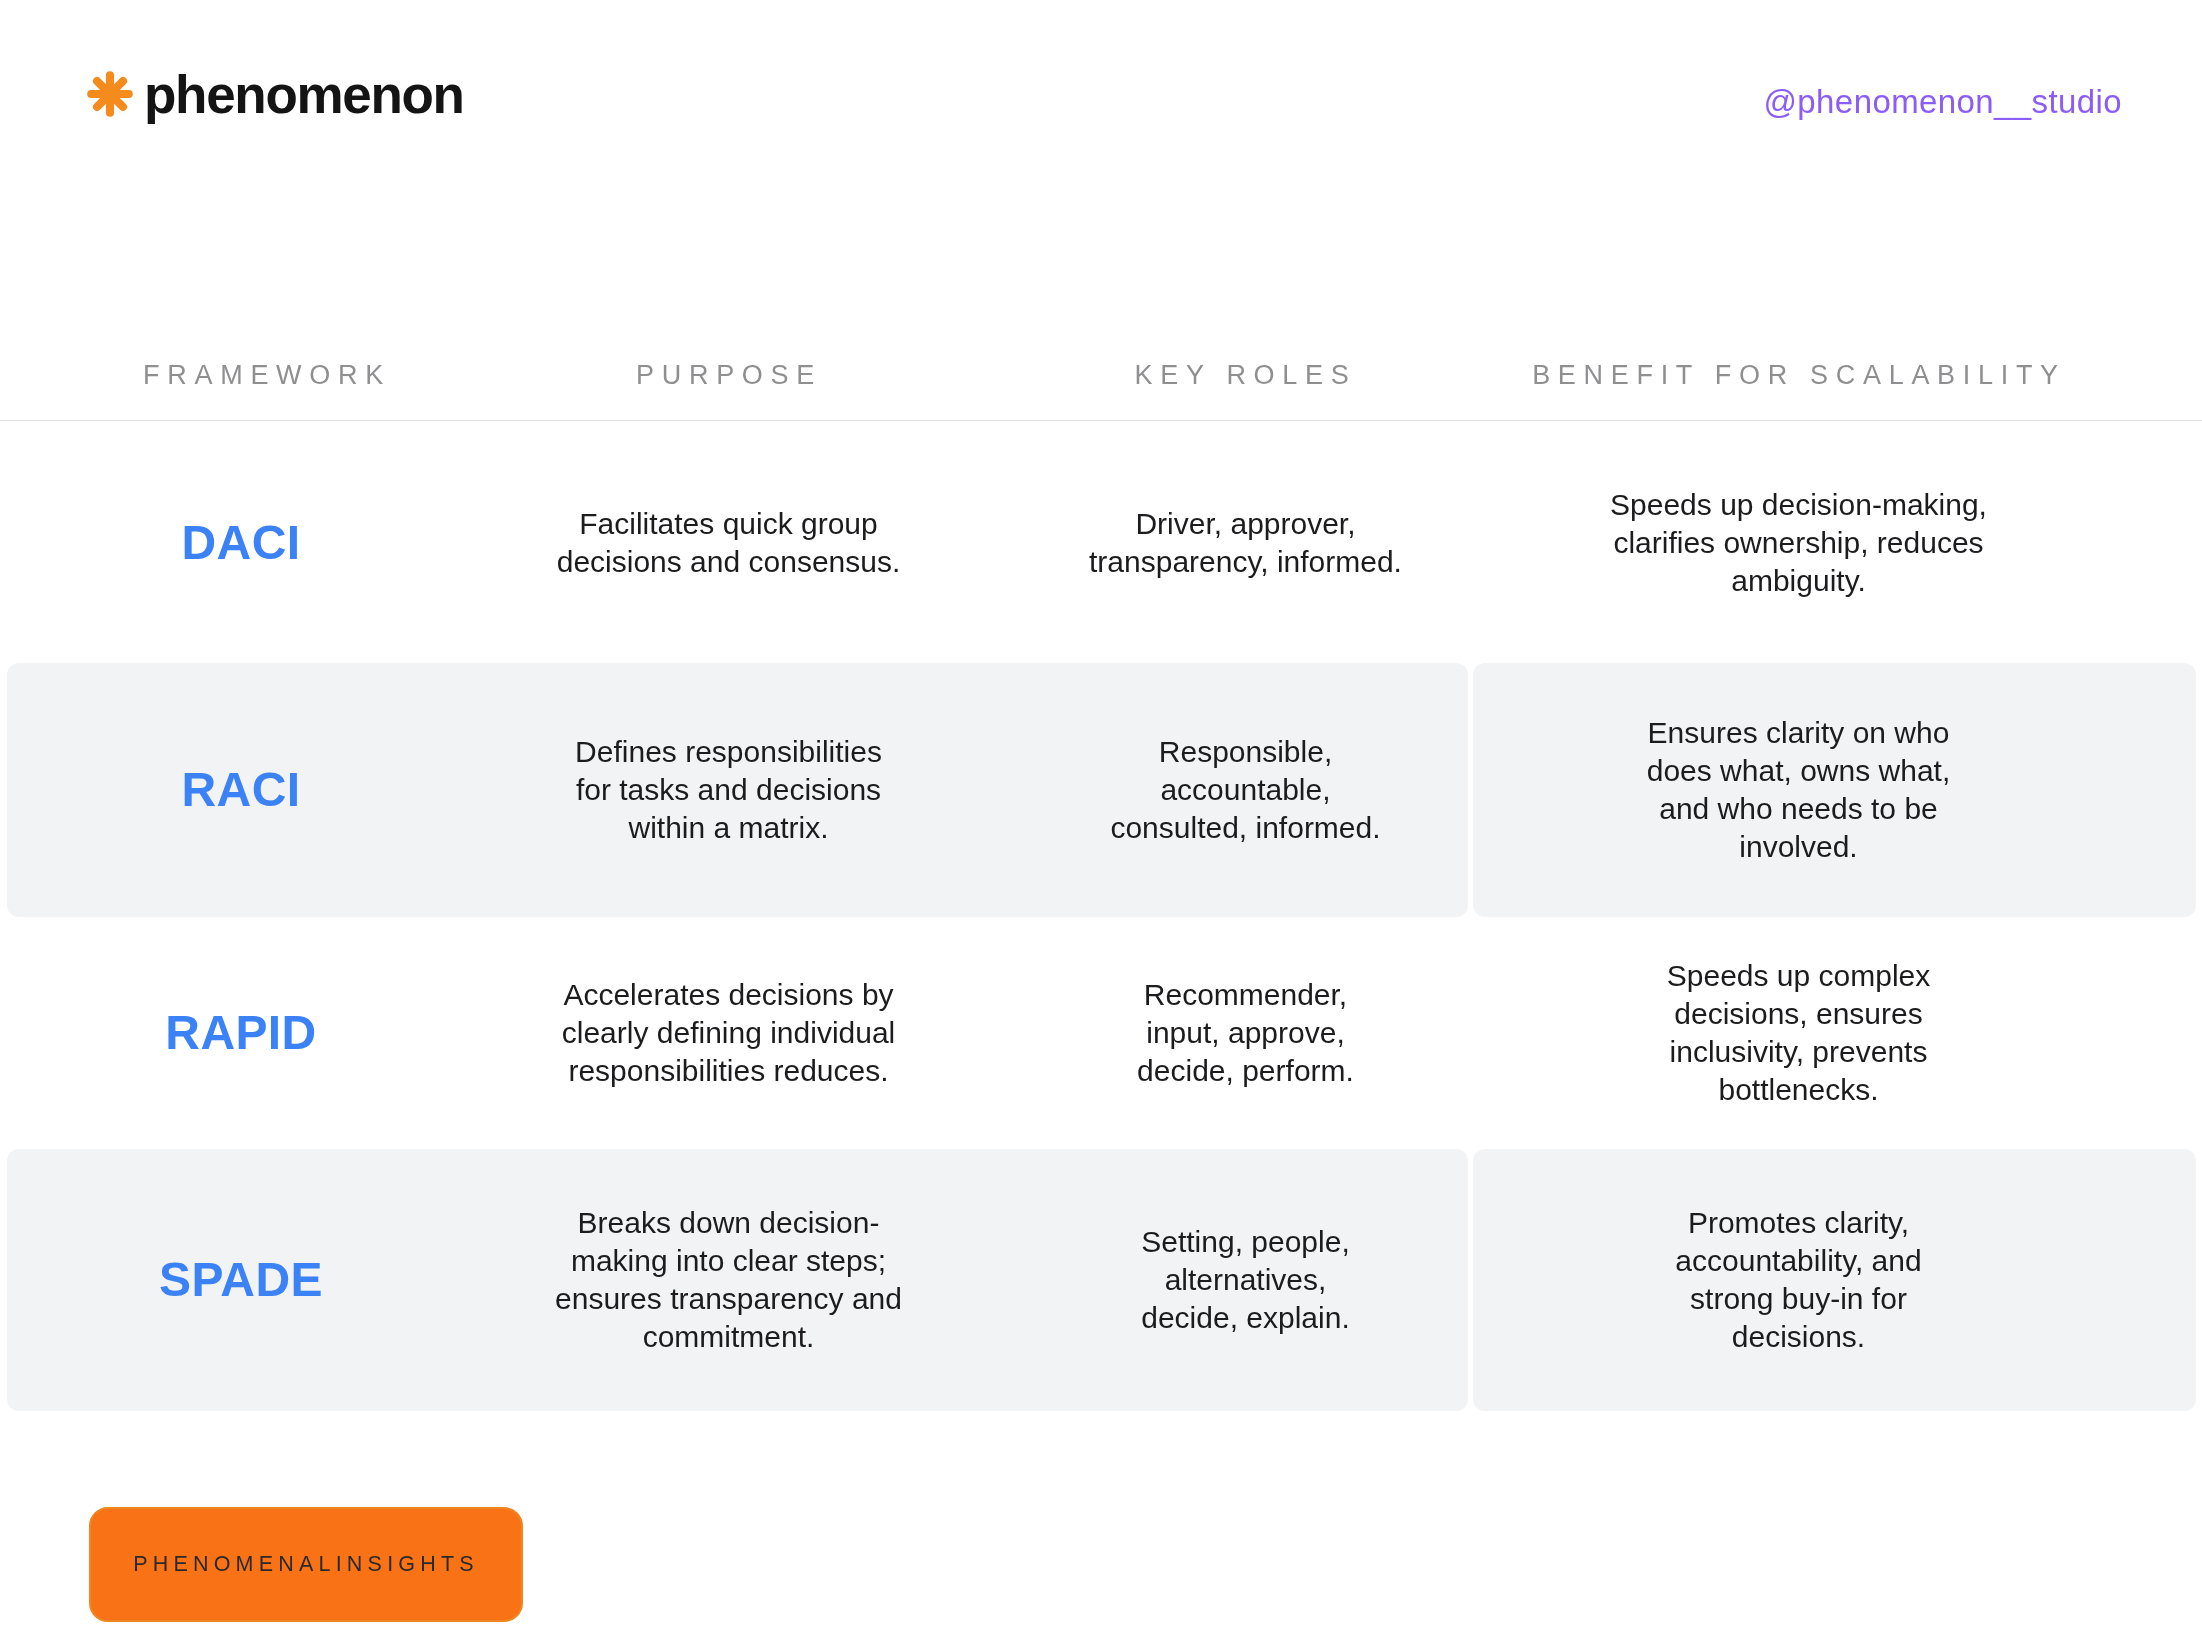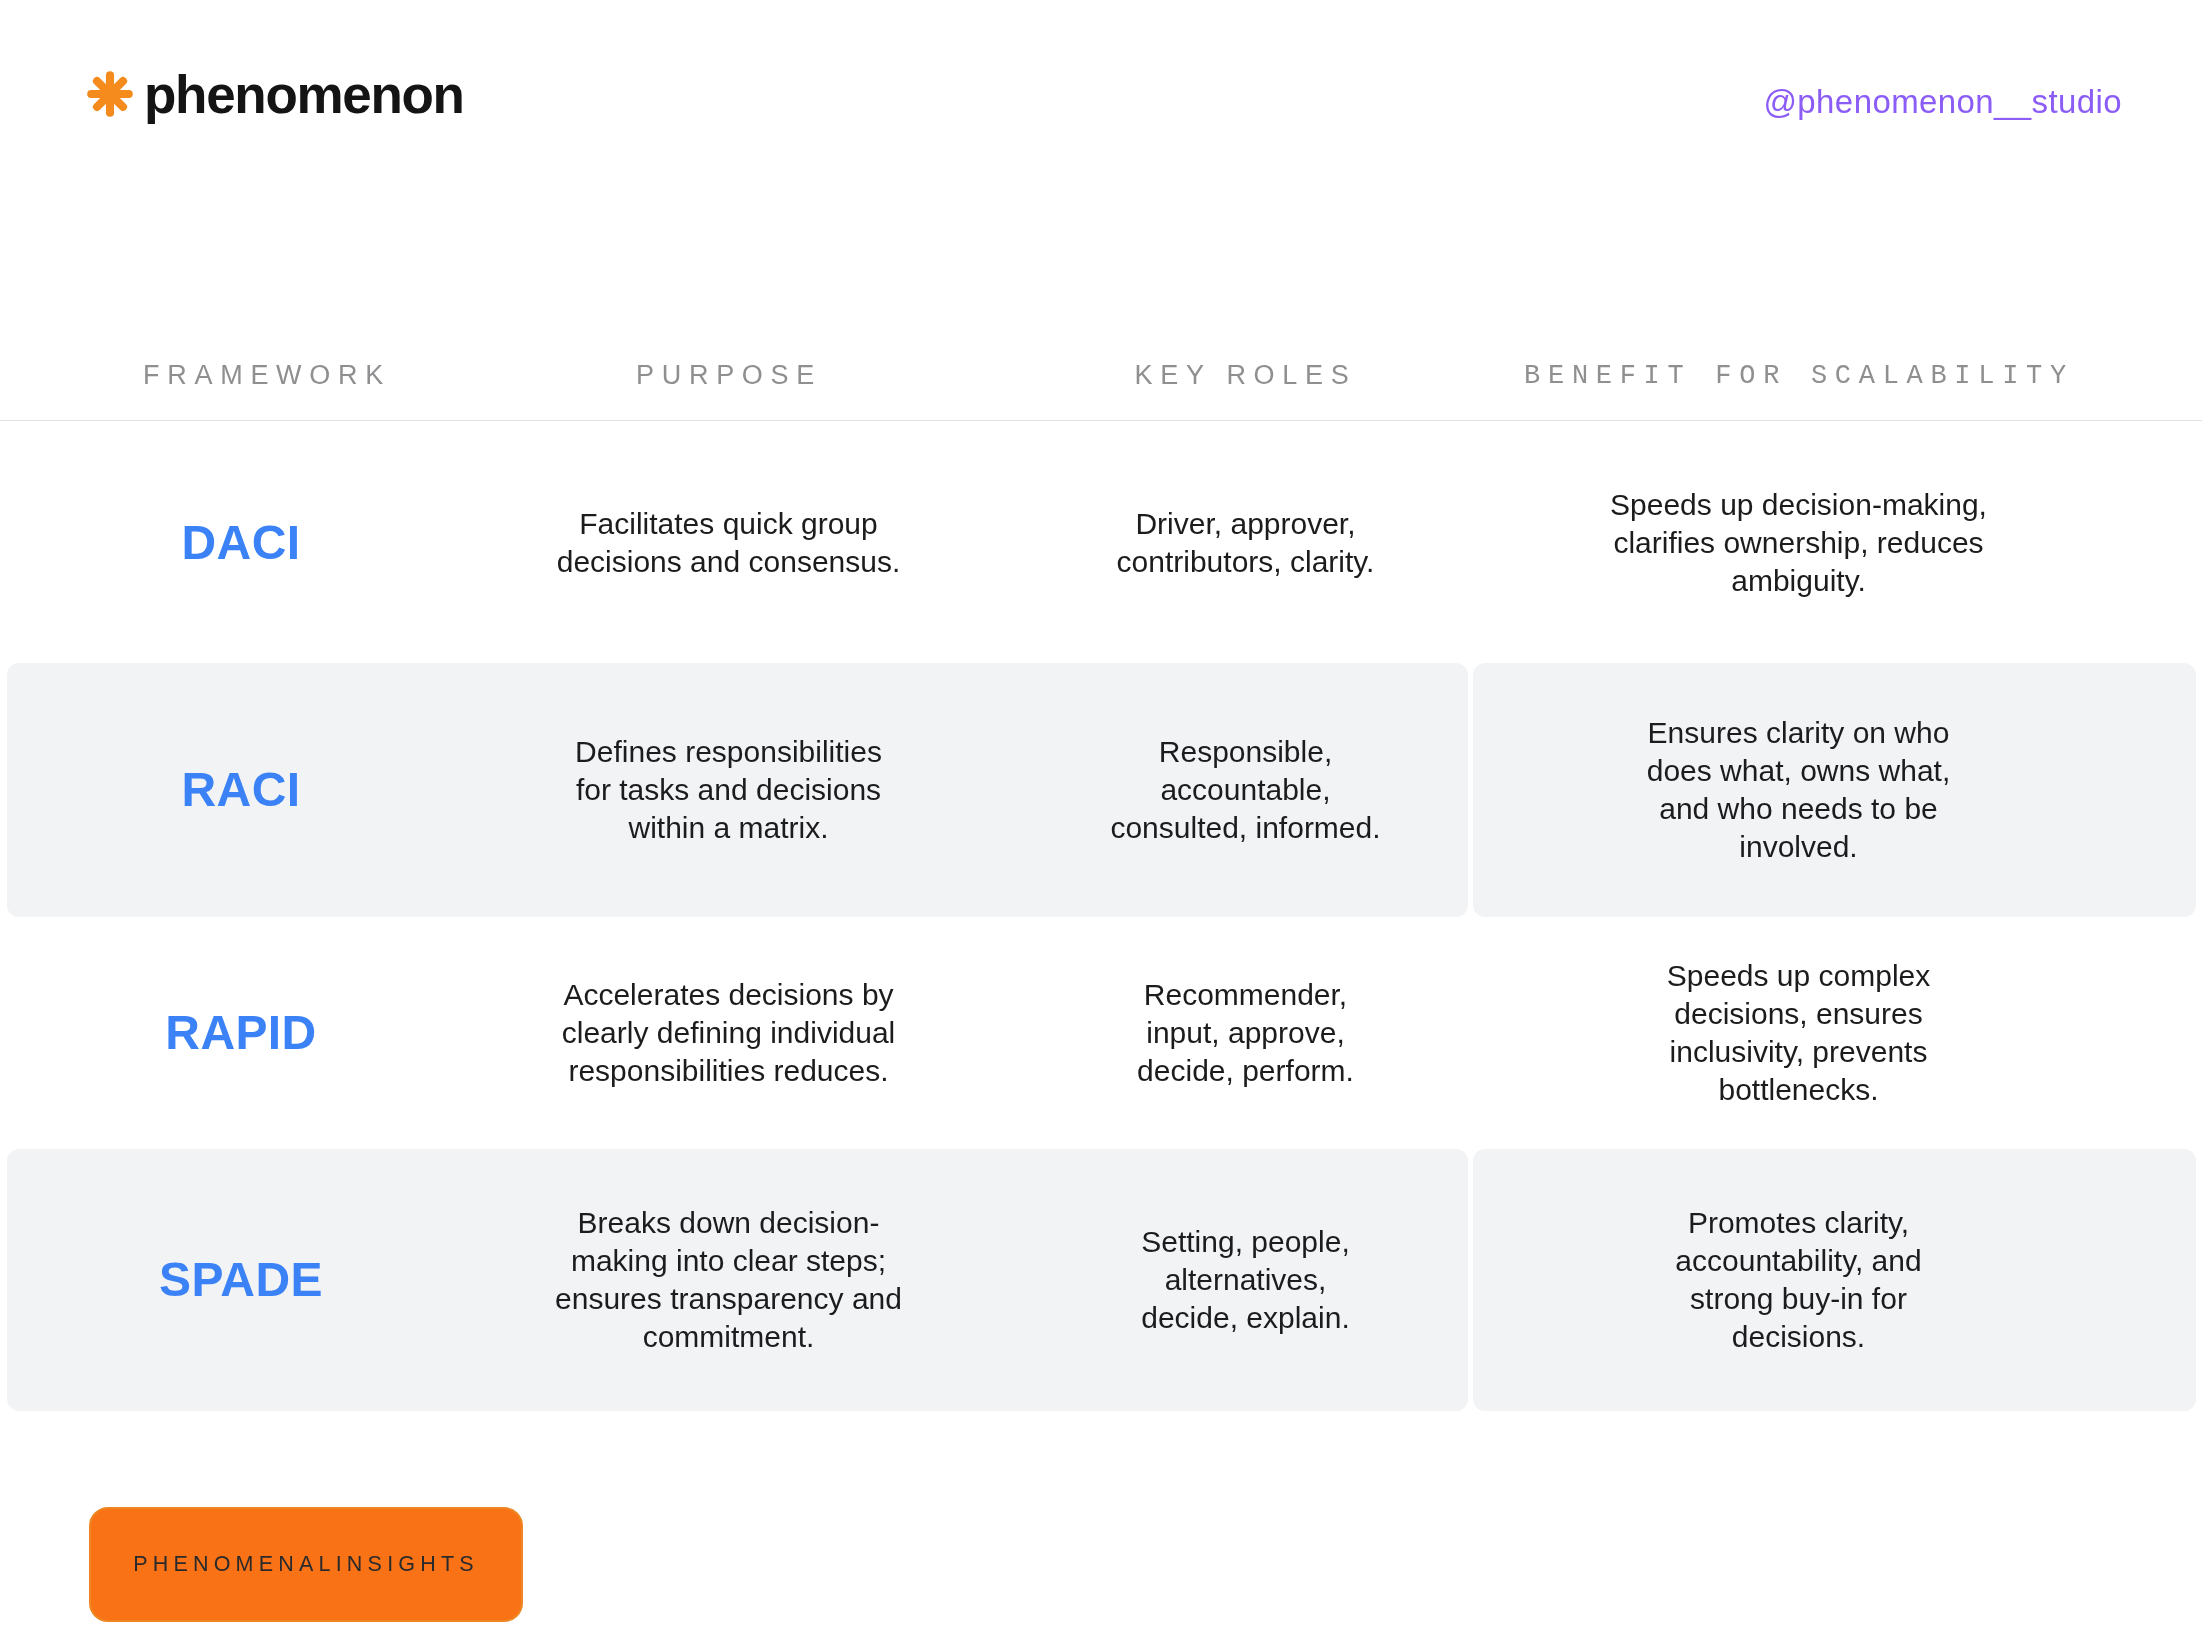--- a/index.html
+++ b/index.html
@@ -33,21 +33,21 @@
     text-align:right;
   }
   .th{
     display:flex;align-items:flex-end;justify-content:center;
     padding-bottom:29px;
     font-size:27px;letter-spacing:7.7px;color:#8f8f91;
     white-space:nowrap;
   }
   .th.c1{padding-left:52px;}
   .th.c2{padding-right:48px;}
-  .th.c4{padding-right:72px;font-family:Liberation Mono, monospace;}
+  .th.c4{padding-right:72px;}
   .tbody{position:absolute;left:0;top:422px;}
   .row{position:relative;}
   .row.h1{height:241px;}
   .row.h2{height:254px;}
   .row.h3{height:232px;}
   .row.h4{height:262px;}
   .row.alt::before{
     content:"";position:absolute;top:0;bottom:0;left:6.9px;width:1461px;
     background:#f2f3f5;border-radius:12px;
   }
@@ -105,21 +105,21 @@
     <div class="th c4">BENEFIT FOR SCALABILITY</div>
   </div>
 
   <div class="tbody">
 
     <div class="row h1 grid-row">
       <div class="cell c1">DACI</div>
       <div class="cell c2">Facilitates quick group
 decisions and consensus.</div>
       <div class="cell c3">Driver, approver,
-contributors, clarity.</div>
+transparency, informed.</div>
       <div class="cell c4">Speeds up decision-making,
 clarifies ownership, reduces
 ambiguity.</div>
     </div>
 
     <div class="row h2 alt grid-row">
       <div class="cell c1">RACI</div>
       <div class="cell c2">Defines responsibilities
 for tasks and decisions
 within a matrix.</div>

